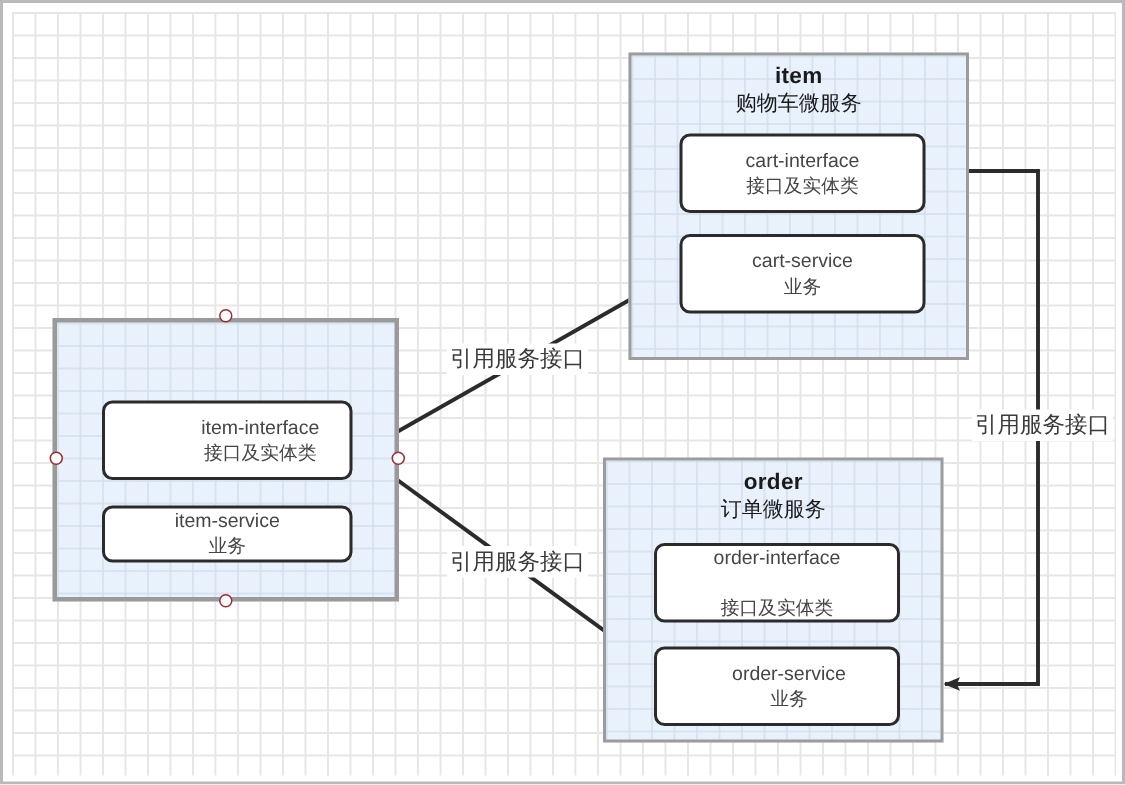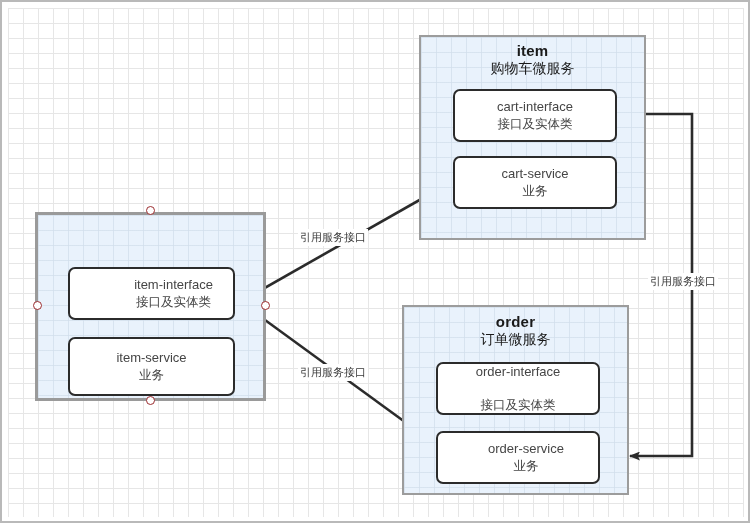--- a/index.html
+++ b/index.html
@@ -101,21 +101,21 @@
     color: #454545;
   }
   .node .n-cn {
     font-size: 12.5px;
     color: #454545;
   }
 
   
   .edge-label {
     position: absolute;
-    font-size: 11px;
+    font-size: 15px;
     color: #3a3a3a;
     background: #ffffff;
     padding: 1px 2px;
     white-space: nowrap;
     user-select: none;
   }
 
   
   .handle {
     position: absolute;
@@ -148,21 +148,21 @@
     <path d="M 613 112 L 690 112 L 690 454 L 628 454" fill="none" stroke="#2b2b2b" stroke-width="2.6" stroke-linejoin="miter" marker-end="url(#arrowhead)"></path>
   </svg>
 
   <div class="group selected" style="left:33px; top:210px; width:231px; height:189px;">
 
     <div class="node" style="left:30px; top:52px; width:167px; height:53px;padding-left:44px;">
       <span class="n-en">item-interface</span>
       <span class="n-cn">接口及实体类</span>
     </div>
 
-    <div class="node" style="left:30px; top:122px; width:167px; height:59px;">
+    <div class="node" style="left:30px; top:122px; width:167px; height:38px;">
       <span class="n-en">item-service</span>
       <span class="n-cn">业务</span>
     </div>
   </div>
 
   <div class="handle" style="left:144px; top:204px;"></div>
   <div class="handle" style="left:259px; top:299px;"></div>
   <div class="handle" style="left:144px; top:394px;"></div>
   <div class="handle" style="left:31px; top:299px;"></div>
 

